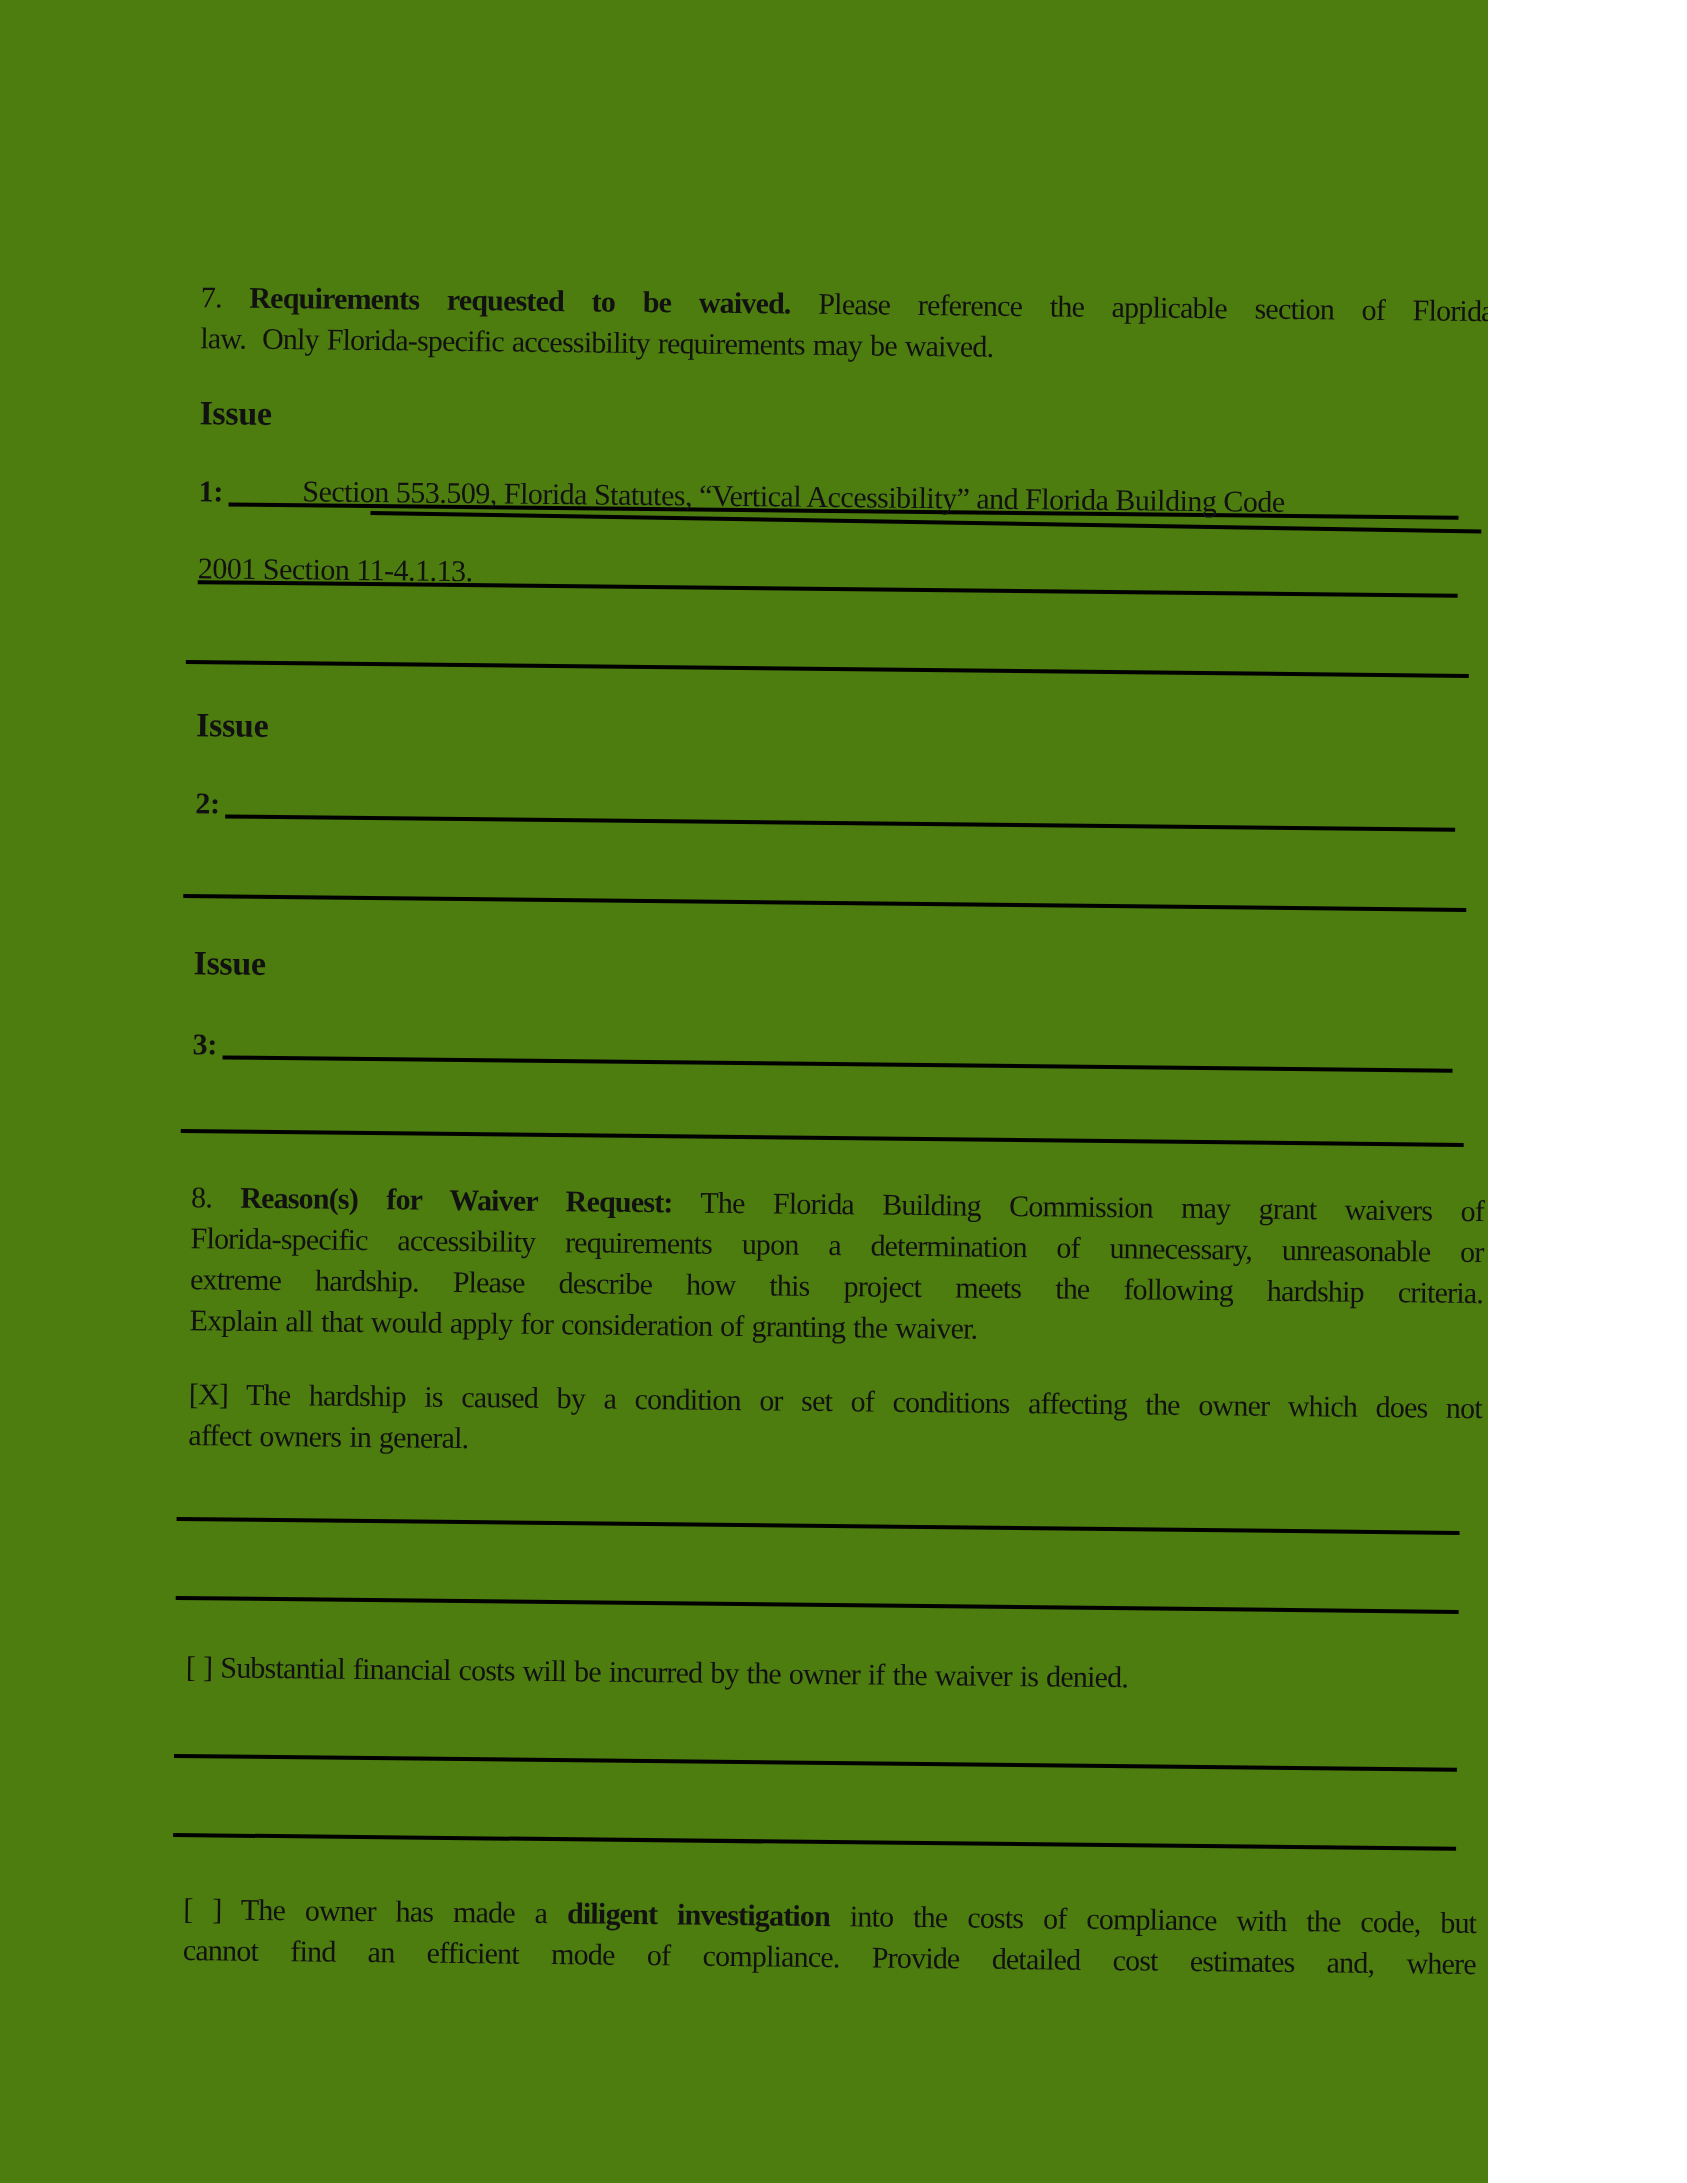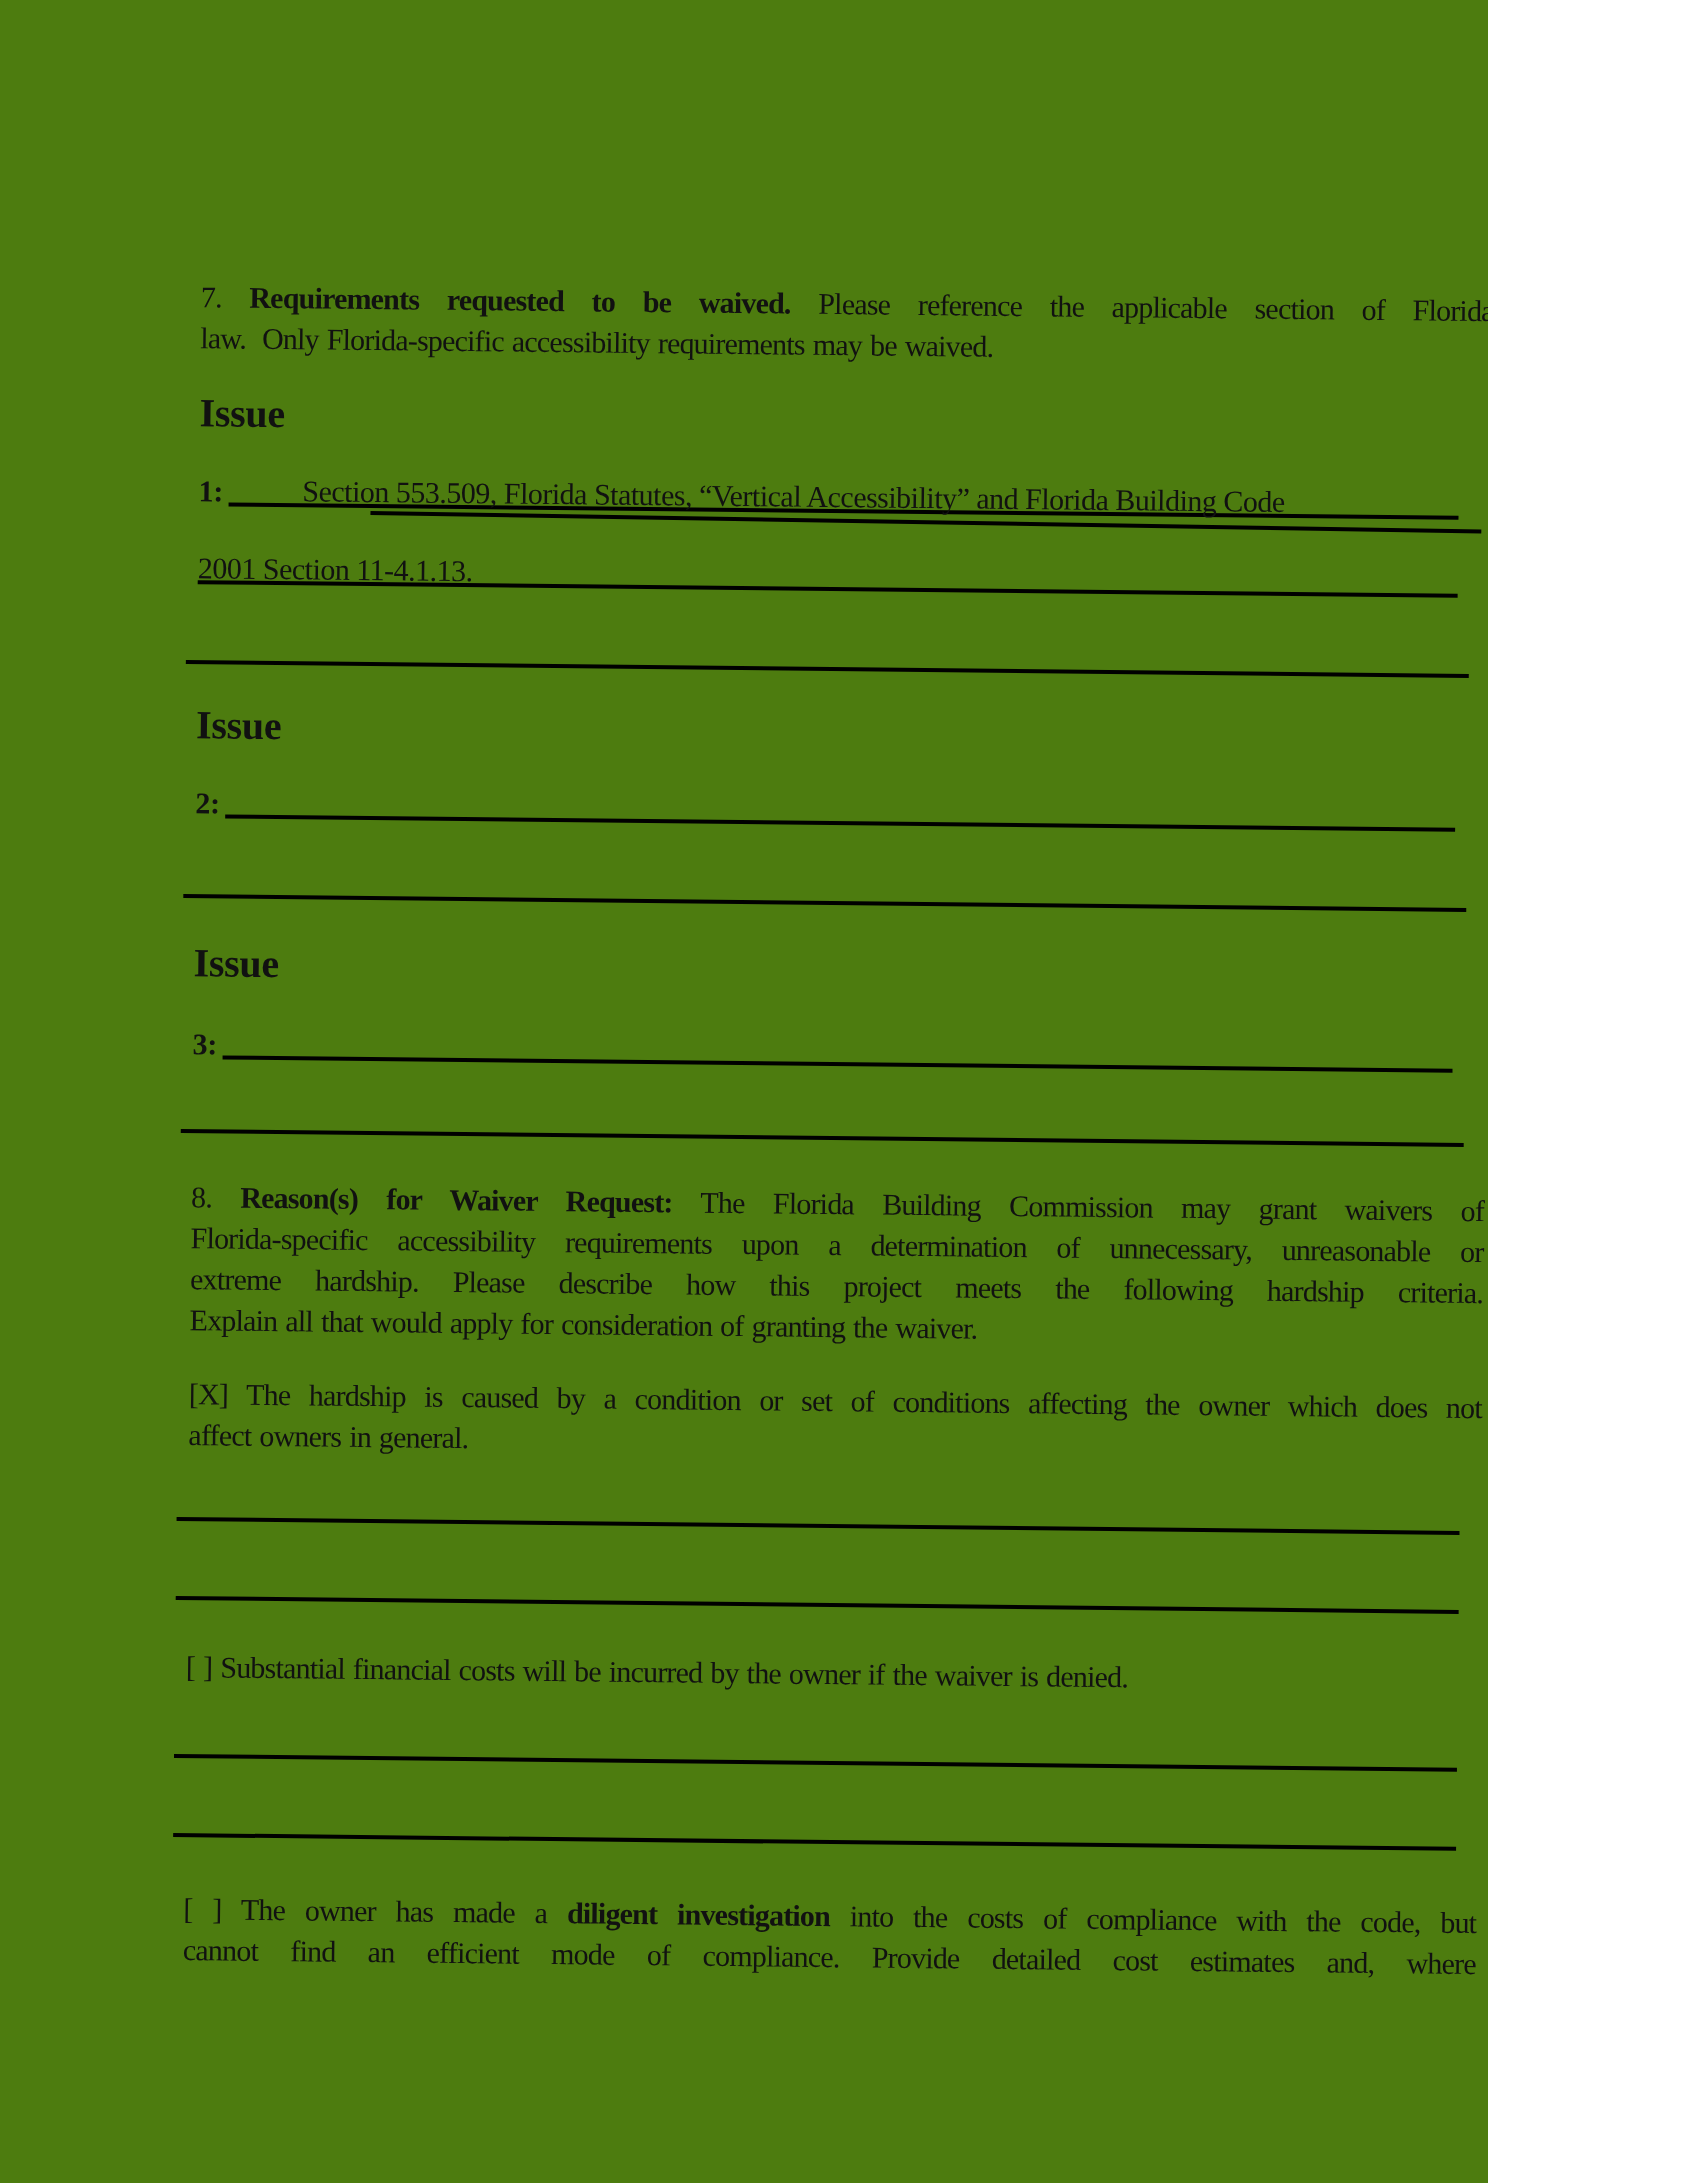--- a/index.html
+++ b/index.html
@@ -34,21 +34,21 @@
     white-space: pre-wrap;
     text-align: justify;
     text-align-last: justify;
   }
   .para .ln:last-child { text-align-last: auto; }
   .para.cont .ln:last-child { text-align-last: justify; }
   .bold { font-weight: bold; }
   .h {
     position: absolute;
     left: 204px;
-    font-size: 40px;
+    font-size: 34px;
     font-weight: bold;
     line-height: 33px;
     letter-spacing: -0.3px;
   }
   .row {
     position: absolute;
     left: 204px;
     width: 1260px;
     height: 32px;
     display: flex;

